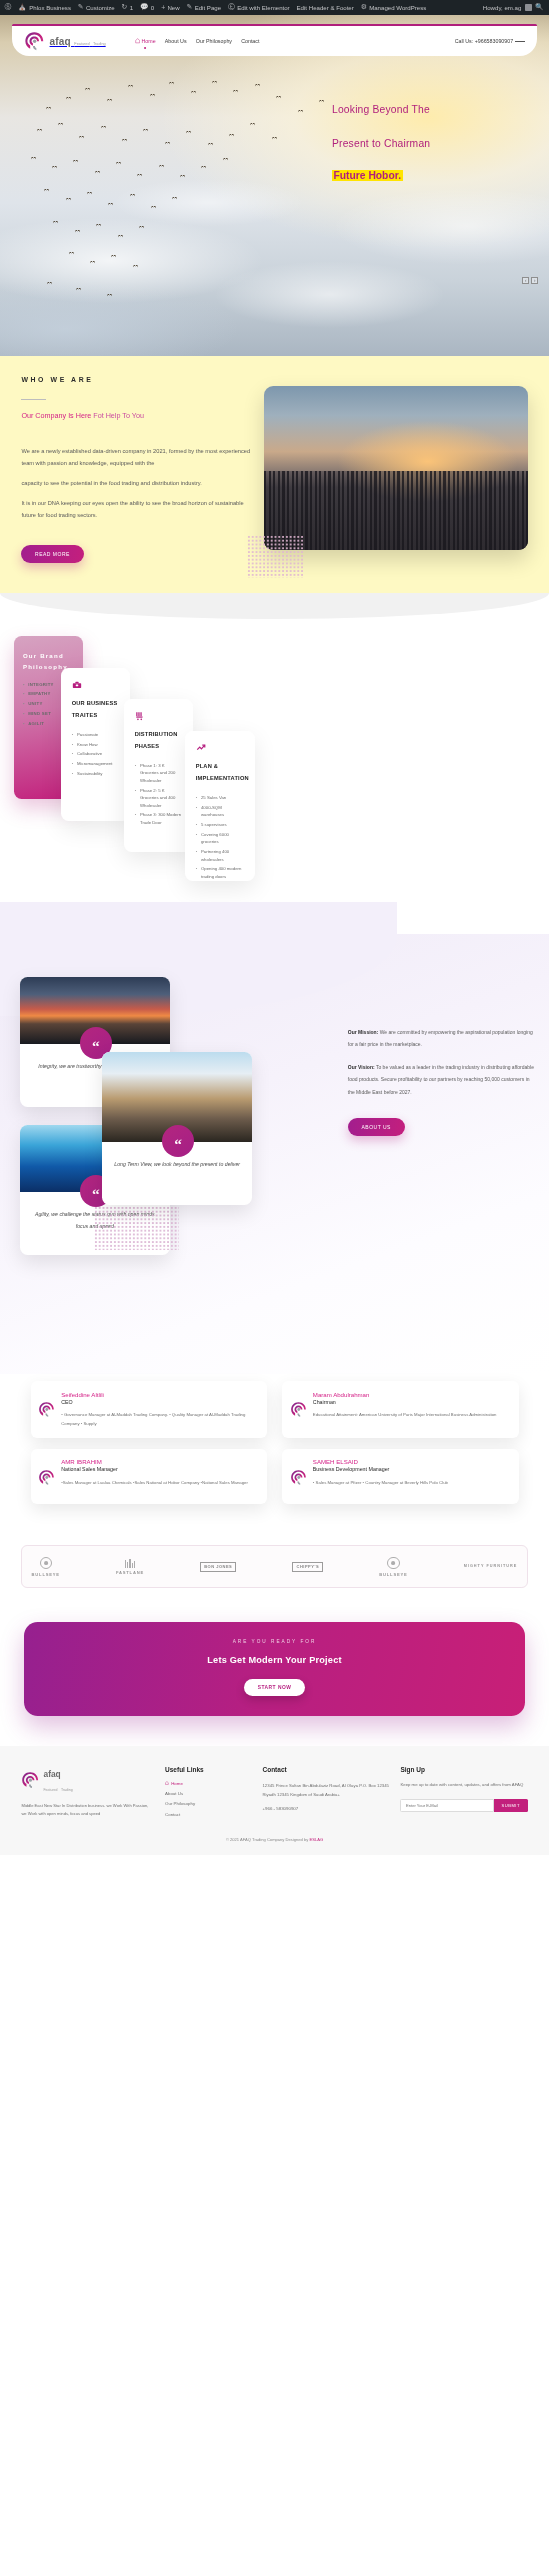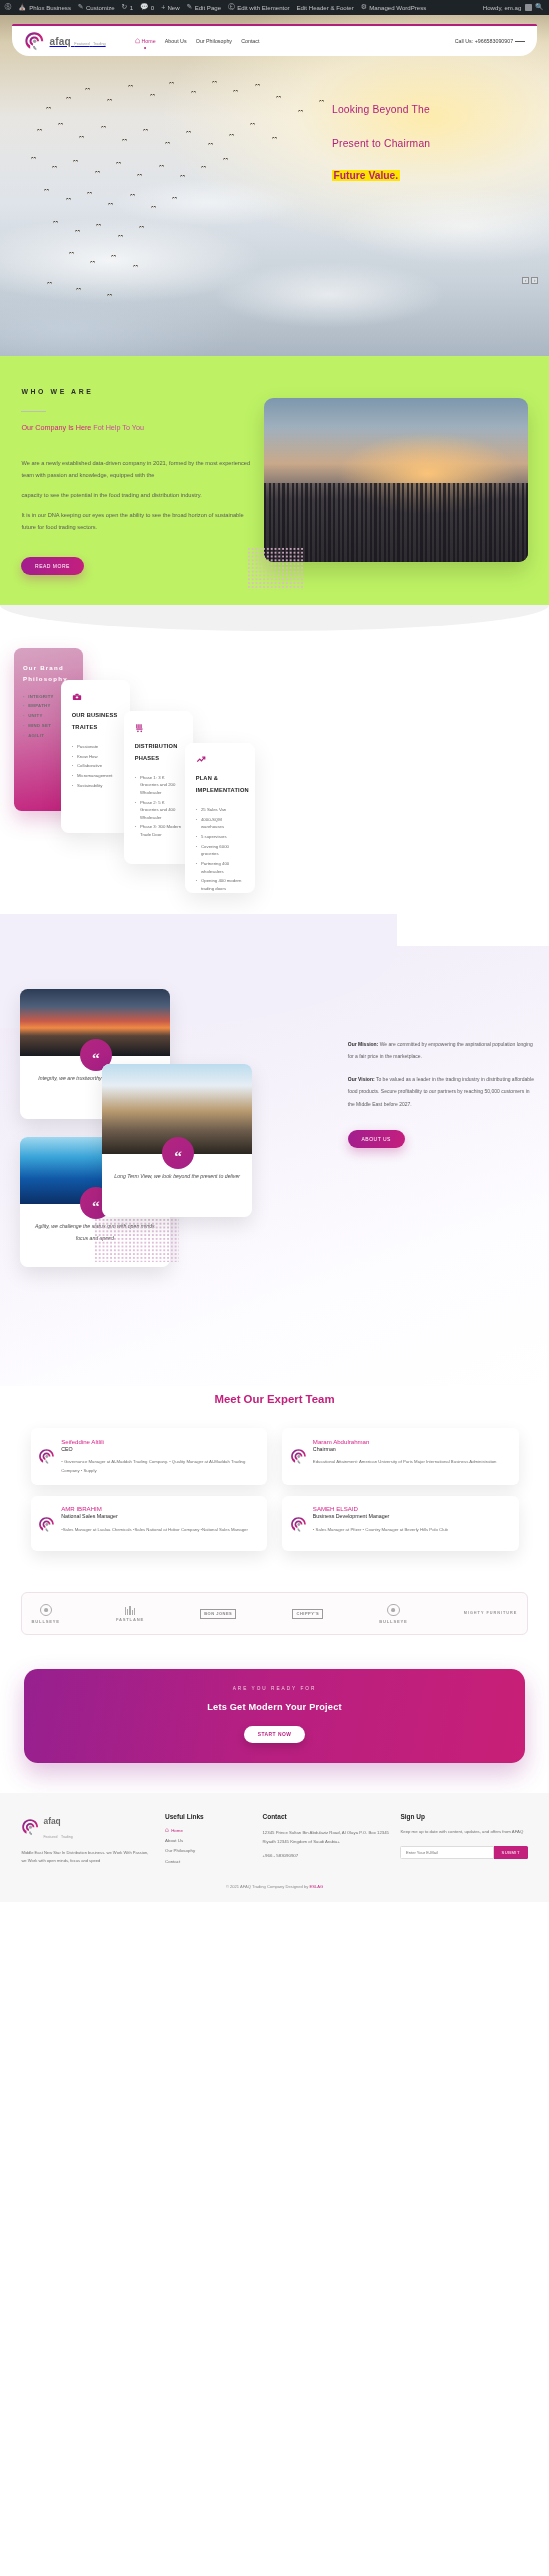--- a/index.html
+++ b/index.html
@@ -76,21 +76,21 @@
   .hero-copy { position: absolute; right: 26px; top: 89px; text-align: left; width: 191px; }
   .hero-copy .l1, .hero-copy .l2 { font-size: 10.3px; font-weight: 400; color: #b01f7c; letter-spacing: 0.2px; }
   .hero-copy .l2 { margin-top: 23px; }
   .hero-copy .l3 { margin-top: 21.4px; display: inline-block; font-size: 10.3px; font-weight: 700; color: #b01f7c; background: #ffe400; padding: 0 1.5px; }
 
   .slider-dots { position: absolute; right: 10.7px; bottom: 72px; display: flex; gap: 2.3px; }
   .sldr { width: 6.9px; height: 6.9px; border: 0.8px solid #8e8e8e; color: #6b6b6b; font-size: 4.6px; display: flex; align-items: center; justify-content: center; background: rgba(255,255,255,.35); }
 
   
   .who {
-    background: #bef264; padding: 32px 0 53px; position: relative;
+    background: #fef9c3; padding: 20px 0 53px; position: relative;
   }
   .who-inner { display: flex; gap: 13.7px; padding: 0 21.4px; }
   .who-left { width: 229px; }
   .eyebrow { font-size: 6.9px; font-weight: 700; letter-spacing: 2.6px; color: #2b2b2b; }
   .rule { width: 25px; height: 0.8px; background: #bdbdbd; margin: 16px 0 12.2px; }
   .who-sub { font-size: 7.2px; color: #d31f86; }
   .who-sub .light { color: #c94ba0; }
   .who-body { margin-top: 26px; font-size: 5.7px; line-height: 2.05; color: #5a5a5a; }
   .who-body p + p { margin-top: 8.4px; }
   .readmore {
@@ -424,21 +424,21 @@
 
     <div class="callus">
       <span>Call Us: +966583090907</span>
       <span class="dash"></span>
     </div>
   </div>
 
   <div class="hero-copy">
     <div class="l1">Looking Beyond The</div>
     <div class="l2">Present to Chairman</div>
-    <div><span class="l3">Future Value.</span></div>
+    <div><span class="l3">Future Hobor.</span></div>
   </div>
 
   <div class="slider-dots">
     <span class="sldr">‹</span>
     <span class="sldr">›</span>
   </div>
 </section>
 
 <section class="who">
   <div class="who-inner">
@@ -562,21 +562,20 @@
       </p>
       <p class="mv">
         <b>Our Vision:</b><span> To be valued as a leader in the trading  industry in distributing affordable food products.  Secure profitability to our partners by reaching  50,000 customers in the Middle East before 2027.</span>
       </p>
       <button class="aboutus">ABOUT US</button>
     </div>
   </div>
 </section>
 
 <section class="team">
-  <h2>Meet Our Expert Team</h2>
   <div class="team-grid">
 
     <div class="tcard">
       <svg class="tavatar" viewBox="0 0 60 60">
         <defs>
             <linearGradient id="lg1" x1="0" y1="0" x2="1" y2="1">
               <stop offset="0%" stop-color="#7a2a8f"></stop>
               <stop offset="60%" stop-color="#c2207c"></stop>
               <stop offset="100%" stop-color="#e0459a"></stop>
             </linearGradient>

